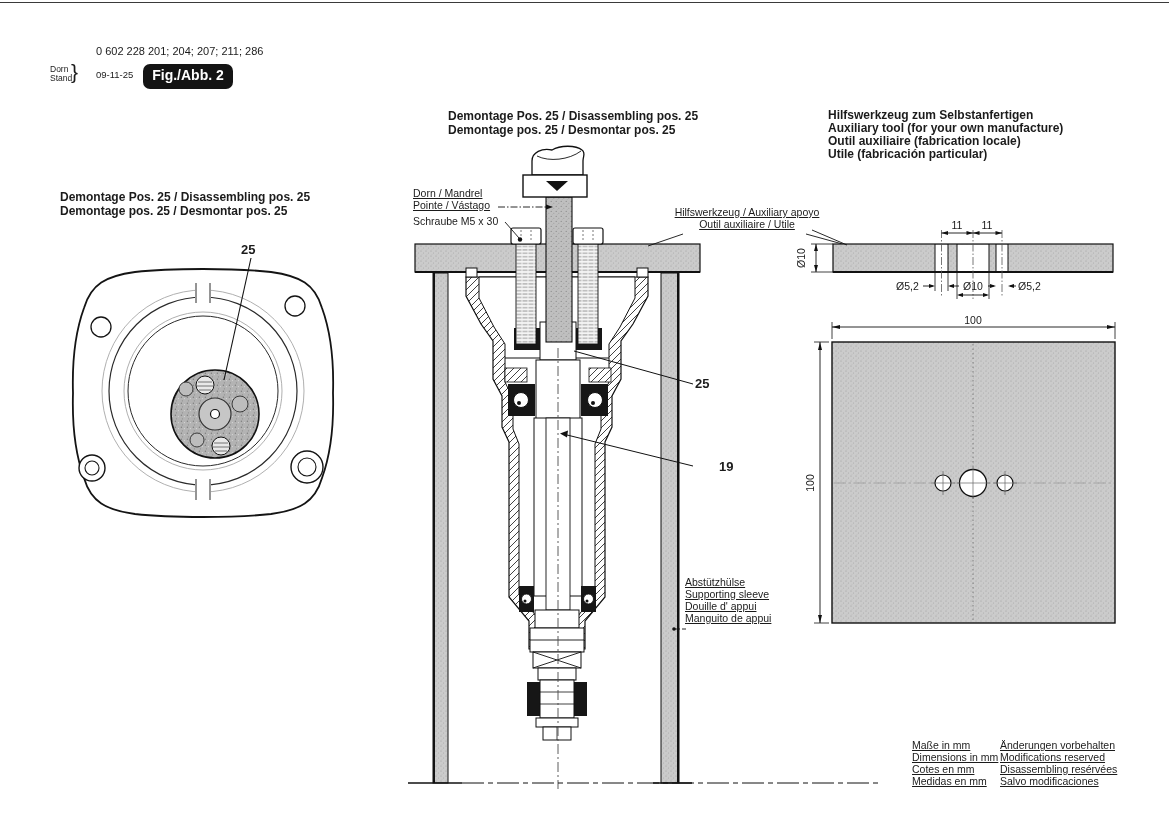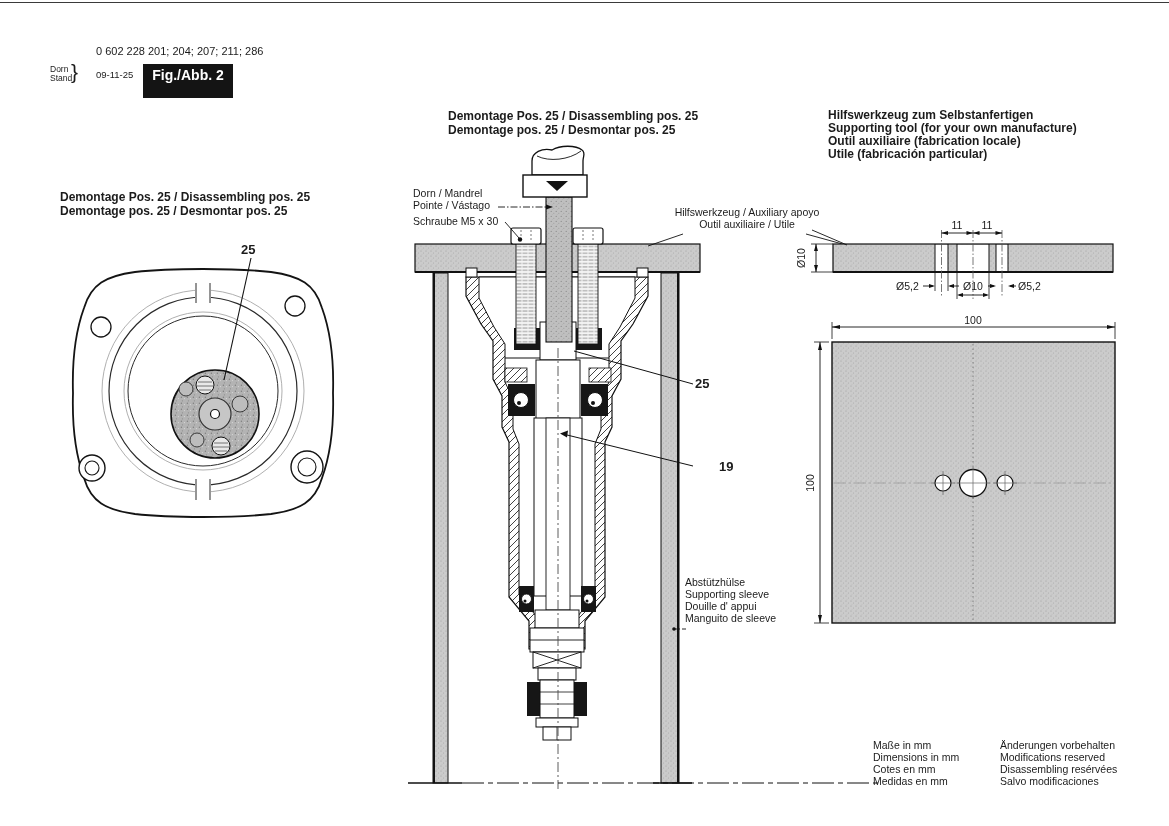--- a/index.html
+++ b/index.html
@@ -6,28 +6,28 @@
   body{width:1169px;height:826px;background:#fff;position:relative;overflow:hidden;
        font-family:"Liberation Sans",sans-serif;color:#1b1b1b;}
   .page{position:absolute;inset:0;}
   .art{position:absolute;left:0;top:0;}
   .t{position:absolute;white-space:nowrap;color:#1b1b1b;font-family:"Liberation Sans",sans-serif;}
   .bold12{font-size:12px;font-weight:bold;line-height:14px;}
   .bold12 div{height:14px;}
   .rtitle div{height:13px;}
   .rtitle{font-size:12px;font-weight:bold;line-height:13px;}
   .ann{font-size:10.5px;line-height:12px;}
-  .ann div{height:12px;}
+  .ann div{height:12px;text-decoration:underline;}
   .dim{font-size:10.5px;}
   .plabel{font-size:13px;font-weight:bold;}
   .tiny{font-size:8.5px;line-height:9px;}
   .ctr{text-align:center;}
   .rot{transform:rotate(-90deg);}
-  .badge{position:absolute;left:143px;top:64px;width:90px;height:34px;background:#141414;
-         color:#fff;font:bold 14px/22px "Liberation Sans",sans-serif;text-align:center;}
+  .badge{position:absolute;left:143px;top:64px;width:90px;height:25px;background:#141414;
+         color:#fff;font:bold 14px/22px "Liberation Sans",sans-serif;text-align:center;border-radius:7px;}
   .topline{position:absolute;left:0;top:2px;width:1169px;height:1px;background:#3a3a3a;}
 </style>
 </head>
 <body>
 
 <div class="page">
 <div class="topline"></div>
 
 <svg class="art" width="1169" height="826" viewBox="0 0 1169 826">
   <defs>
@@ -315,40 +315,40 @@
 <div class="t ann ctr" style="left:672px;top:206px;width:150px;">
   <div>Hilfswerkzeug / Auxiliary apoyo</div>
   <div>Outil auxiliaire / Utile</div>
 </div>
 <div class="t plabel" style="left:695px;top:376px;">25</div>
 <div class="t plabel" style="left:695px;top:459px;margin-left:24px;">19</div>
 <div class="t ann" style="left:685px;top:576px;">
   <div>Abstützhülse</div>
   <div>Supporting sleeve</div>
   <div>Douille d' appui</div>
-  <div>Manguito de sleeve</div>
+  <div>Manguito de appui</div>
 </div>
 
 <div class="t rtitle" style="left:828px;top:109px;">
   <div>Hilfswerkzeug zum Selbstanfertigen</div>
-  <div>Supporting tool (for your own manufacture)</div>
+  <div>Auxiliary tool (for your own manufacture)</div>
   <div>Outil auxiliaire (fabrication locale)</div>
   <div>Utile (fabricación particular)</div>
 </div>
 
 <div class="t dim ctr" style="left:947px;top:219px;width:20px;">11</div>
 <div class="t dim ctr" style="left:977px;top:219px;width:20px;">11</div>
 <div class="t dim ctr rot" style="left:787px;top:252px;width:28px;">Ø10</div>
 <div class="t dim" style="left:896px;top:280px;">Ø5,2</div>
 <div class="t dim ctr" style="left:959px;top:280px;width:28px;">Ø10</div>
 <div class="t dim" style="left:1018px;top:280px;">Ø5,2</div>
 <div class="t dim ctr" style="left:958px;top:314px;width:30px;">100</div>
 <div class="t dim ctr rot" style="left:795px;top:477px;width:30px;">100</div>
 
-<div class="t ann" style="left:873px;top:739px;line-height:12.5px;">
+<div class="t ann" style="left:912px;top:739px;line-height:12.5px;">
   <div>Maße in mm</div>
   <div>Dimensions in mm</div>
   <div>Cotes en mm</div>
   <div>Medidas en mm</div>
 </div>
 <div class="t ann" style="left:1000px;top:739px;line-height:12.5px;">
   <div>Änderungen vorbehalten</div>
   <div>Modifications reserved</div>
   <div>Disassembling resérvées</div>
   <div>Salvo modificaciones</div>

